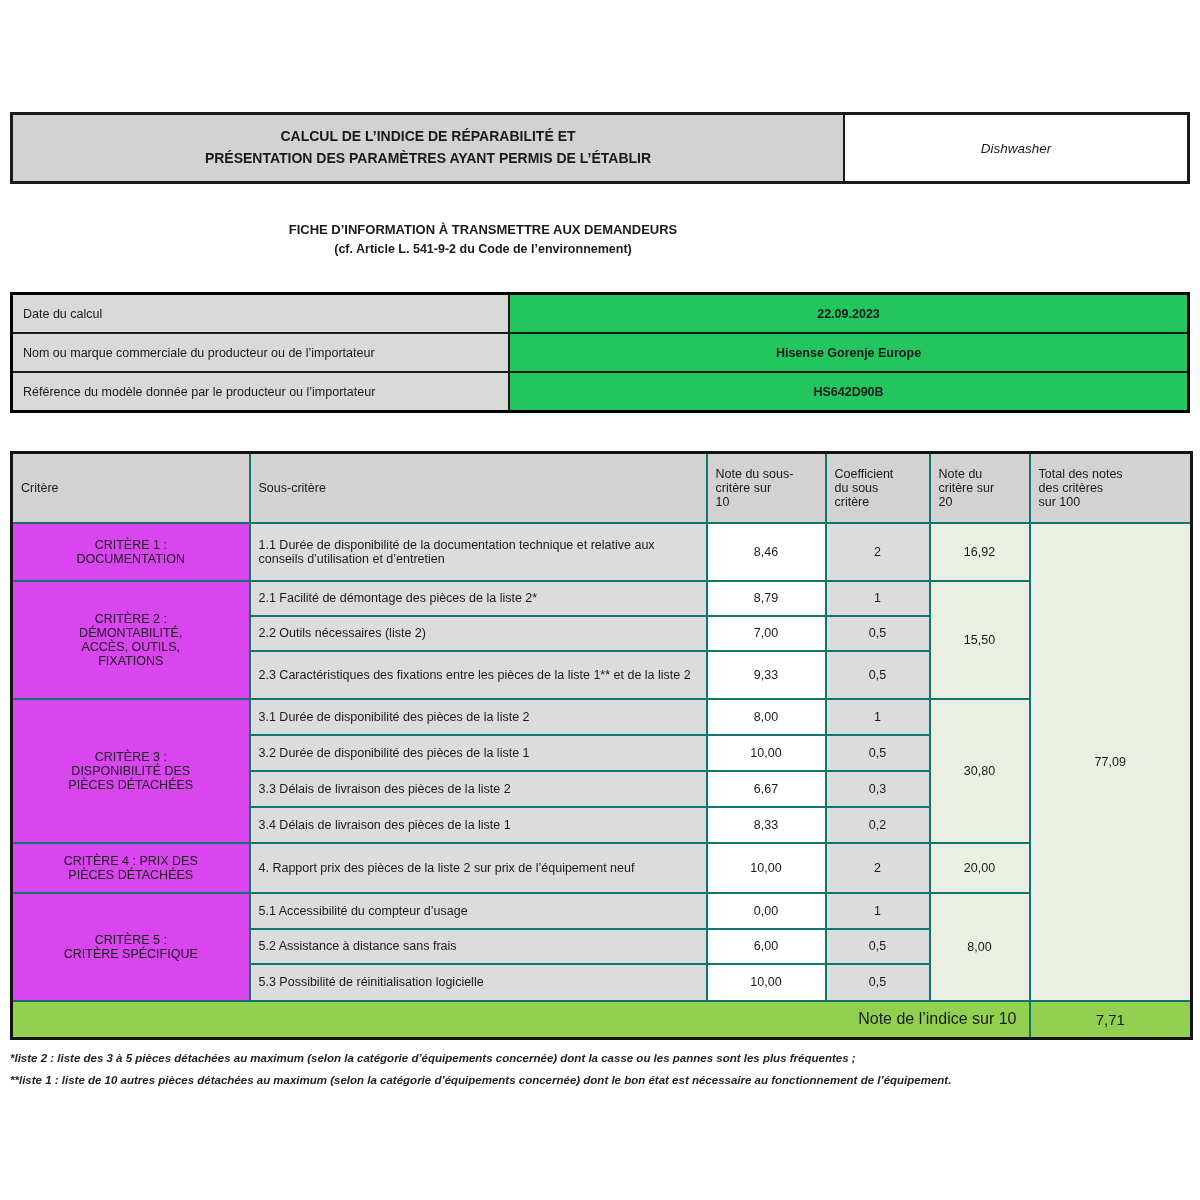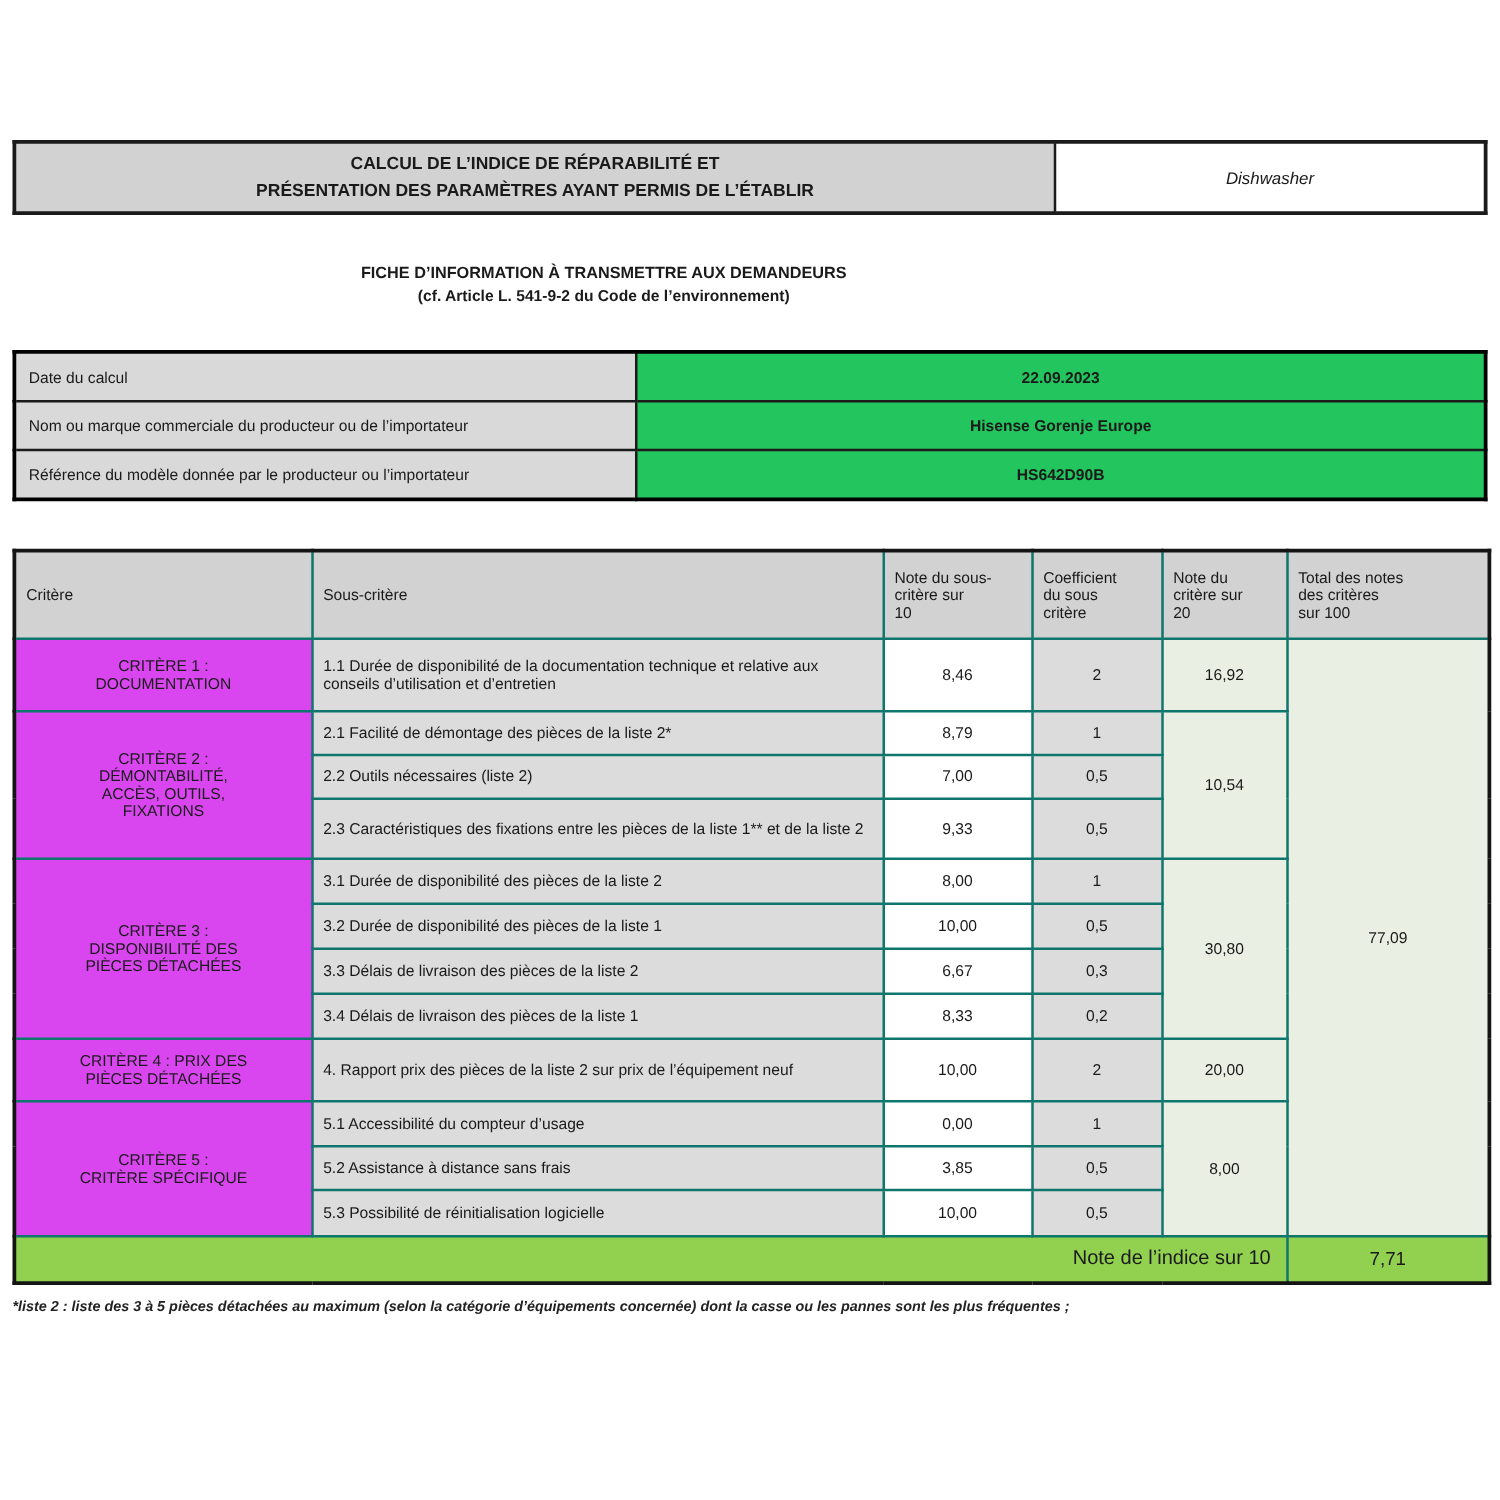--- a/index.html
+++ b/index.html
@@ -13,21 +13,21 @@
     position: absolute; left: 0; top: 0;
     width: 1200px; height: 1200px;
     background: #ffffff;
   }
   .doc {
     position: absolute; left: 10px; top: 112px; width: 1180px;
   }
 
   
   table { border-collapse: collapse; table-layout: fixed; }
-  .banner { width: 1180px; height: 60px; border: 3px solid #1b1b1b; }
+  .banner { width: 1180px; height: 72px; border: 3px solid #1b1b1b; }
   .banner td { border: 2px solid #1b1b1b; vertical-align: middle; }
   .banner-title-cell { width: 828px; background: #d2d2d2; text-align: center; }
   .banner-title-cell div { font-weight: bold; font-size: 14px; line-height: 1.55; }
   .banner-product-cell { background: #ffffff; text-align: center; font-style: italic; font-size: 13.5px; }
 
   
   .subtitle { margin-top: 38px; width: 946px; text-align: center; }
   .subtitle-line1 { font-weight: bold; font-size: 13px; }
   .subtitle-line2 { font-weight: bold; font-size: 12.5px; margin-top: 5px; }
 
@@ -148,21 +148,21 @@
       </tr>
 
       <tr class="h35">
         <td class="c-name" rowspan="3">CRITÈRE 2 :
 DÉMONTABILITÉ,
 ACCÈS, OUTILS,
 FIXATIONS</td>
         <td class="c-sub">2.1 Facilité de démontage des pièces de la liste 2*</td>
         <td class="c-n10">8,79</td>
         <td class="c-co">1</td>
-        <td class="c-n20" rowspan="3">10,54</td>
+        <td class="c-n20" rowspan="3">15,50</td>
       </tr>
       <tr class="h35">
         <td class="c-sub">2.2 Outils nécessaires (liste 2)</td>
         <td class="c-n10">7,00</td>
         <td class="c-co">0,5</td>
       </tr>
       <tr class="h48">
         <td class="c-sub">2.3 Caractéristiques des fixations entre les pièces de la liste 1** et de la liste 2</td>
         <td class="c-n10">9,33</td>
         <td class="c-co">0,5</td>
@@ -205,34 +205,35 @@
       <tr class="h36">
         <td class="c-name" rowspan="3">CRITÈRE 5 :
 CRITÈRE SPÉCIFIQUE</td>
         <td class="c-sub">5.1 Accessibilité du compteur d’usage</td>
         <td class="c-n10">0,00</td>
         <td class="c-co">1</td>
         <td class="c-n20" rowspan="3">8,00</td>
       </tr>
       <tr class="h35">
         <td class="c-sub">5.2 Assistance à distance sans frais</td>
-        <td class="c-n10">3,85</td>
+        <td class="c-n10">6,00</td>
         <td class="c-co">0,5</td>
       </tr>
       <tr class="h37">
         <td class="c-sub">5.3 Possibilité de réinitialisation logicielle</td>
         <td class="c-n10">10,00</td>
         <td class="c-co">0,5</td>
       </tr>
 
       <tr class="h38">
         <td class="index-label" colspan="5">Note de l’indice sur 10</td>
         <td class="index-value">7,71</td>
       </tr>
     </tbody>
       </table>
 
     <div class="footnotes">
       <div>*liste 2 : liste des 3 à 5 pièces détachées au maximum (selon la catégorie d’équipements concernée) dont la casse ou les pannes sont les plus fréquentes ;</div>
+      <div>**liste 1 : liste de 10 autres pièces détachées au maximum (selon la catégorie d’équipements concernée) dont le bon état est nécessaire au fonctionnement de l’équipement.</div>
     </div>
 
   </div>
 </div>
 
 </body></html>

